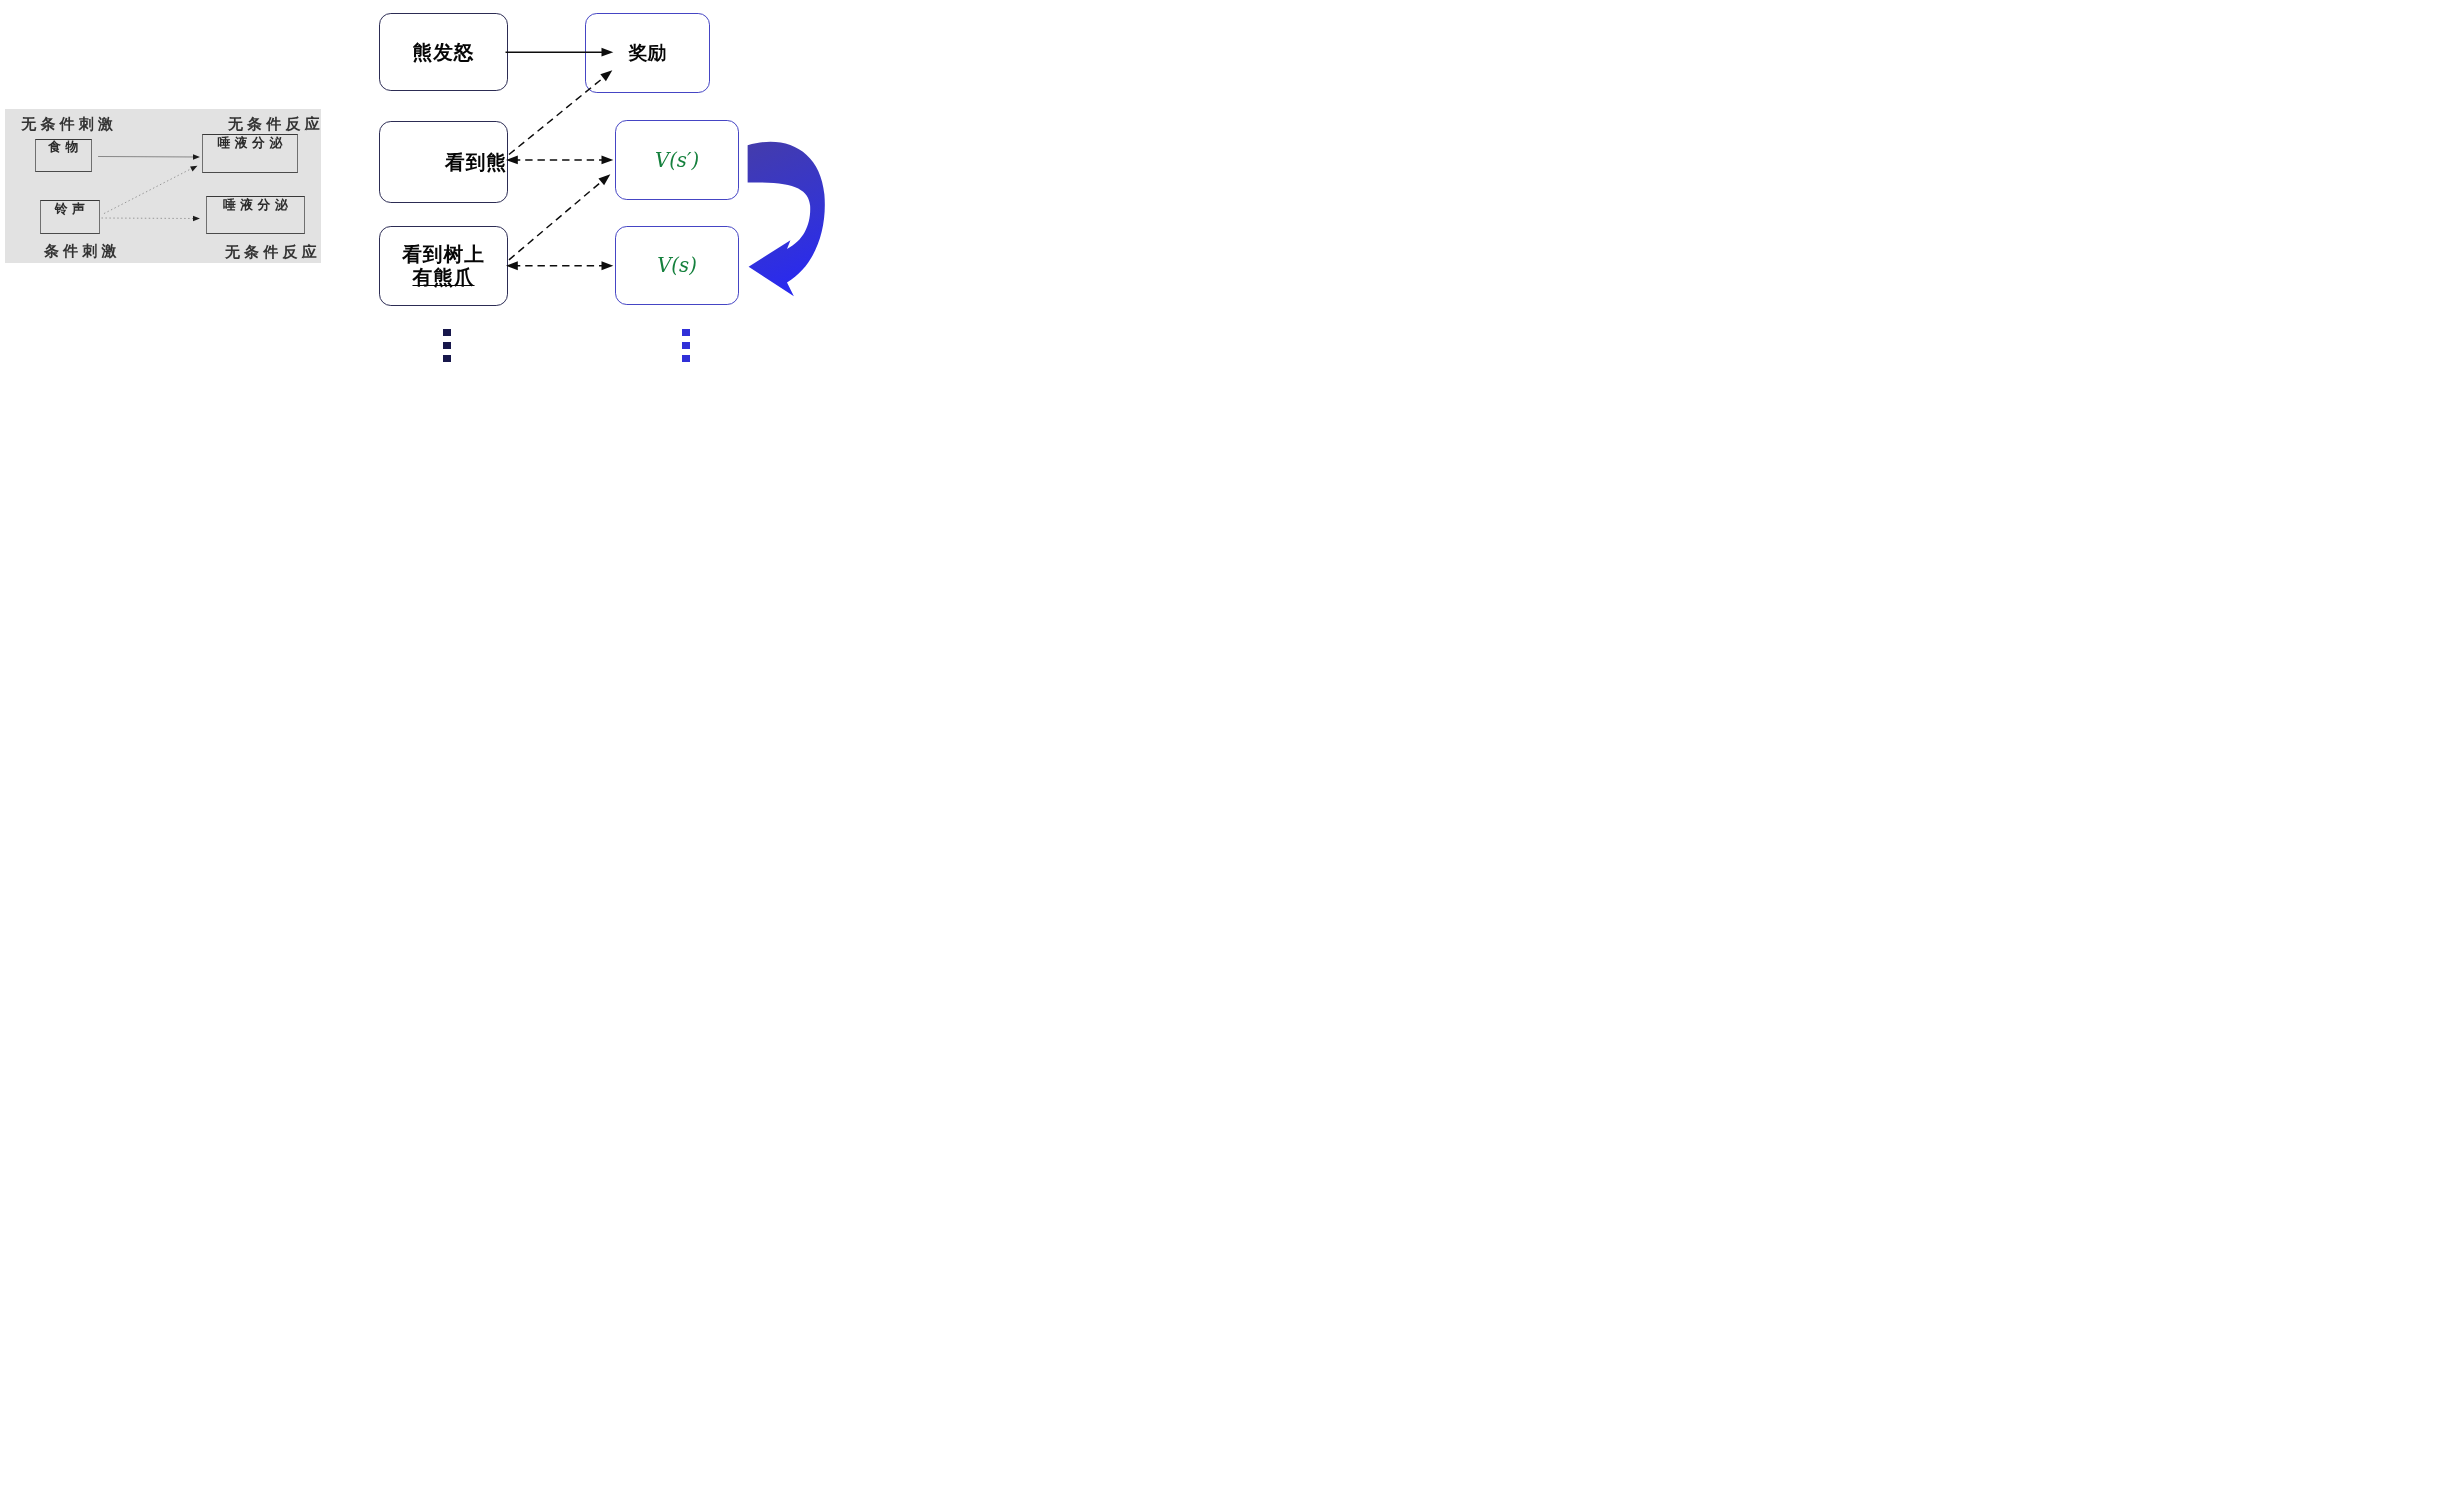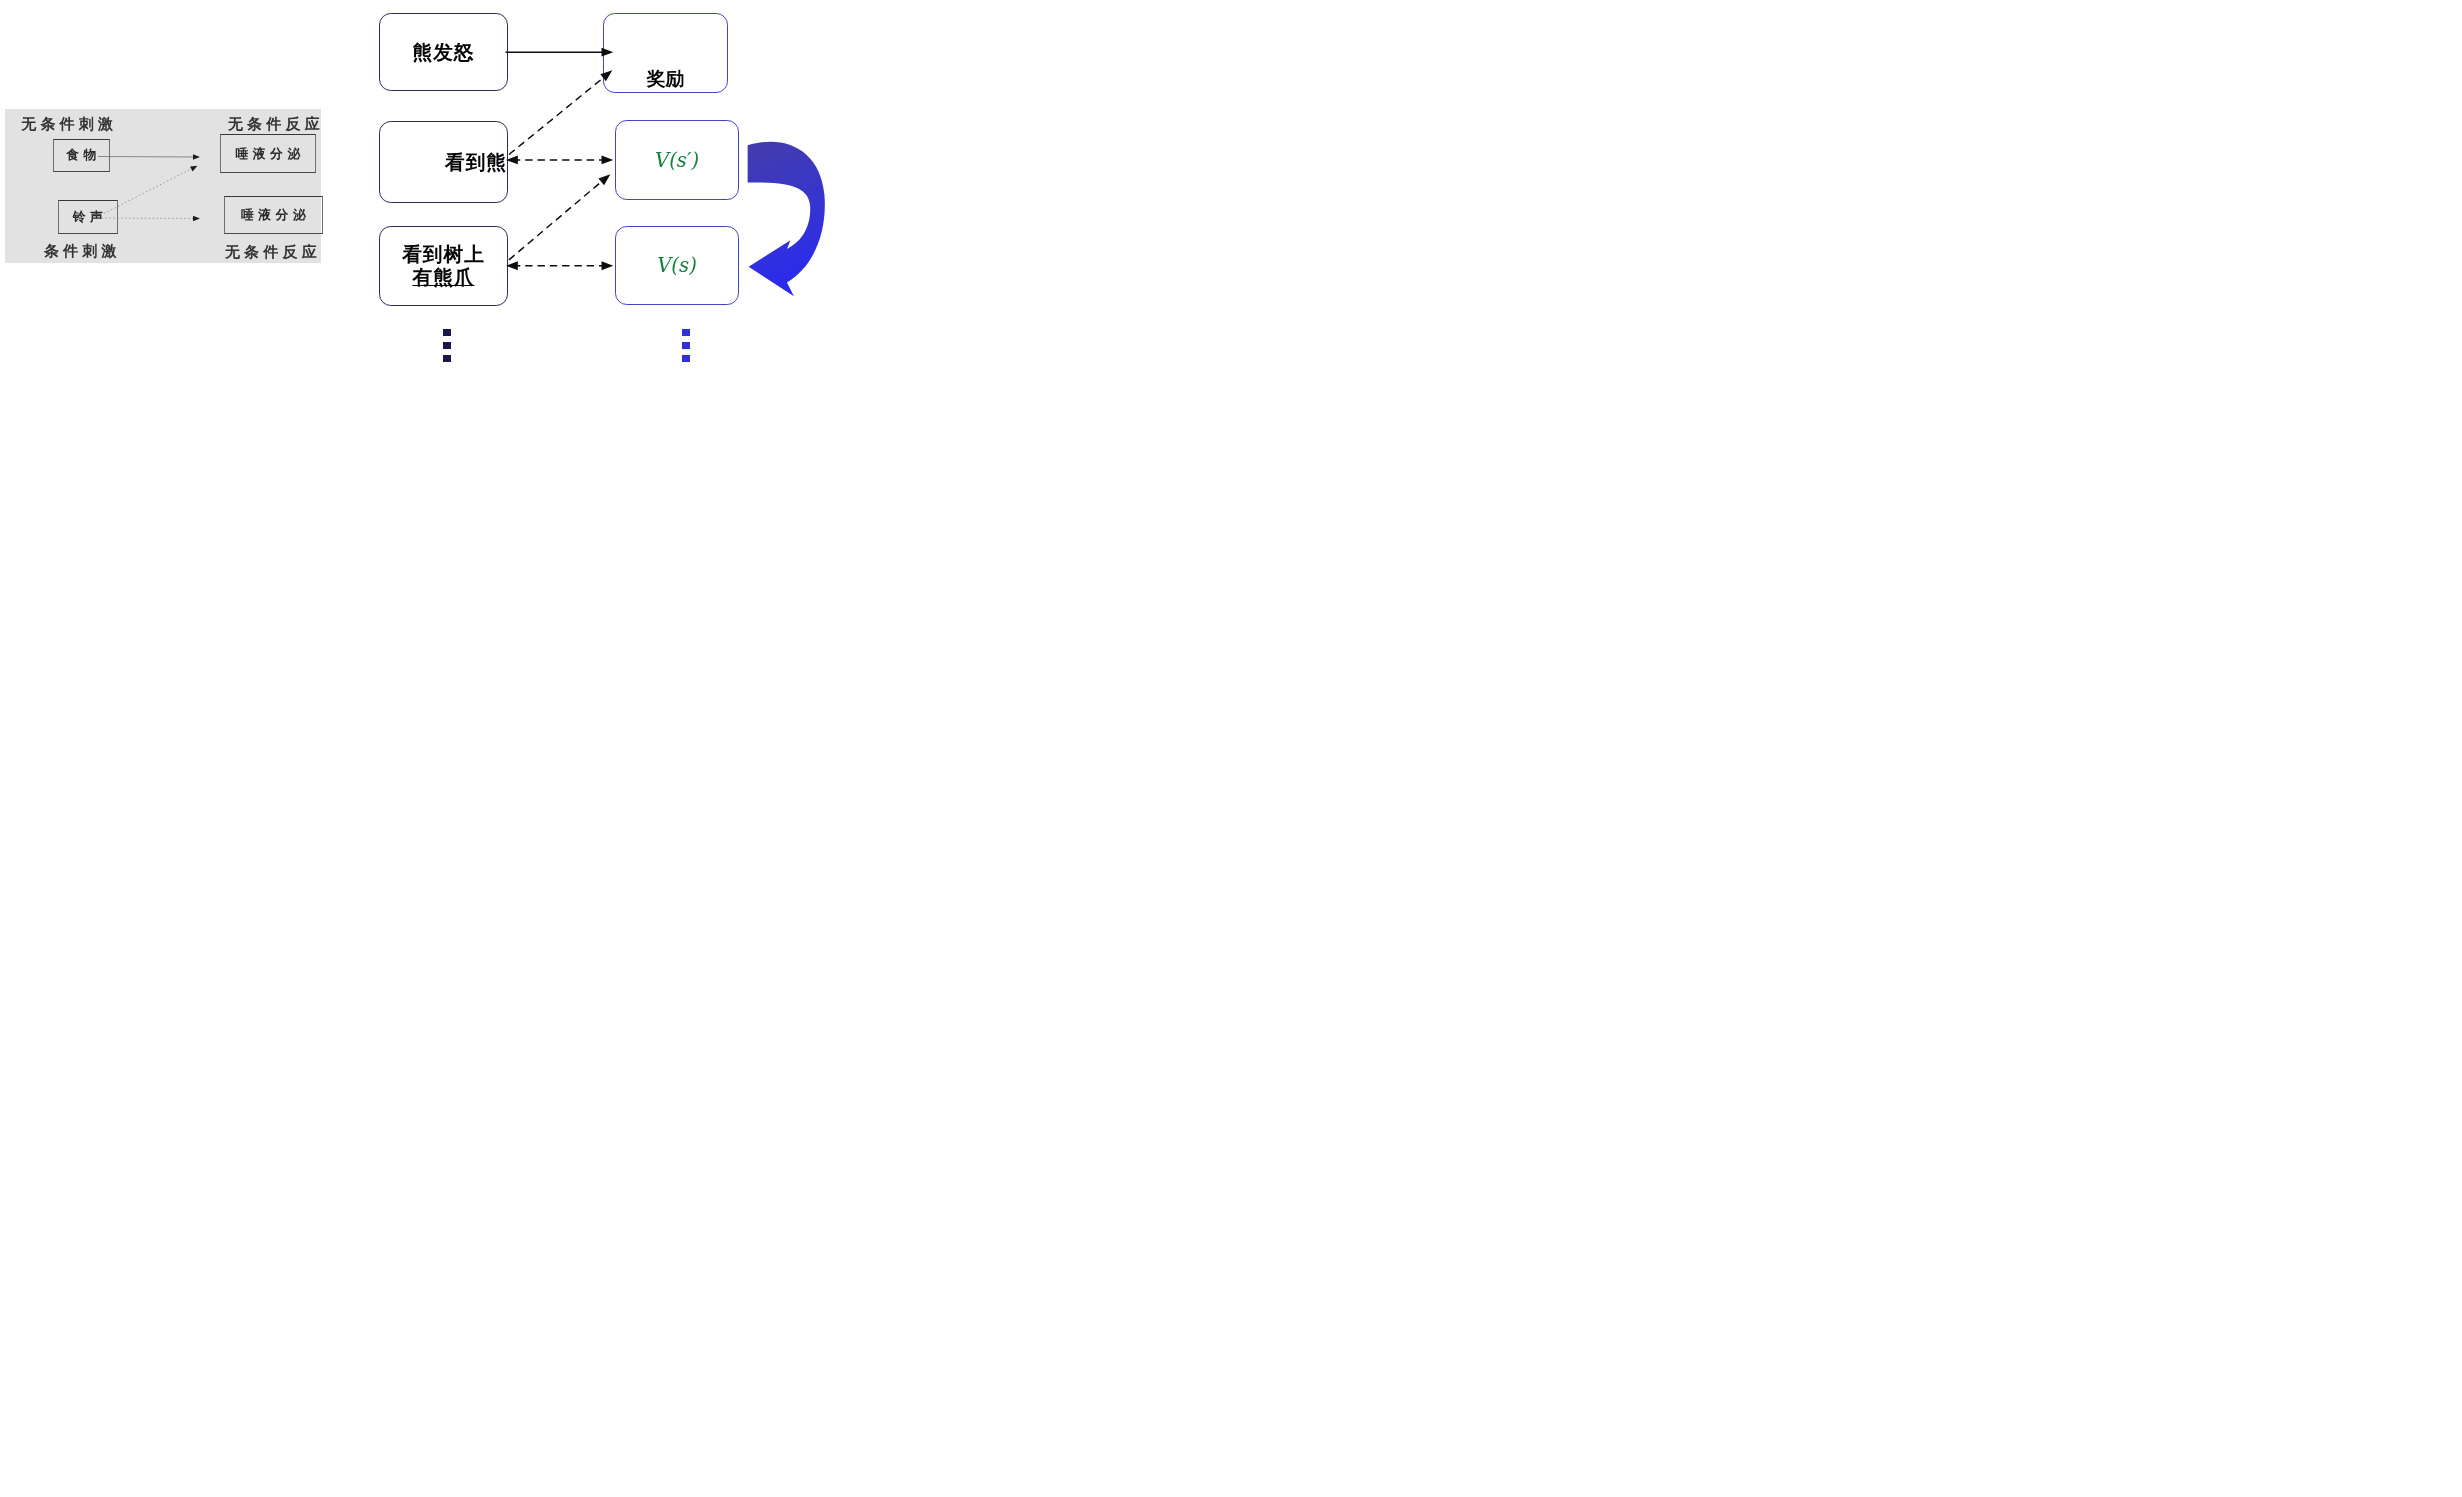--- a/index.html
+++ b/index.html
@@ -5,21 +5,21 @@
   html,body{margin:0;padding:0;background:#ffffff;}
   #canvas{position:relative;width:826px;height:374px;background:#ffffff;overflow:hidden;
           font-family:"Liberation Sans",sans-serif;}
 
   
   .gray-panel{position:absolute;left:4.9px;top:109px;width:316px;height:154px;background:#e2e2e2;}
   .panel-label{position:absolute;font-size:15px;font-weight:600;color:#333;letter-spacing:0.28em;
                white-space:nowrap;line-height:1;}
   .panel-box{position:absolute;border:1px solid #707070;border-top:1.5px solid #383838;
              border-bottom:1.5px solid #4a4a4a;background:transparent;display:flex;
-             justify-content:center;align-items:center;margin-left:18px;}
+             justify-content:center;align-items:flex-start;}
   .panel-box .t{font-size:12.8px;font-weight:600;color:#2b2b2b;letter-spacing:0.35em;
                 margin-top:0.5px;white-space:nowrap;line-height:1.1;text-indent:0.35em;}
 
   
   .rbox{position:absolute;background:#ffffff;border-radius:11.8px;display:flex;
         align-items:center;justify-content:center;text-align:center;}
   .rbox.stim{border:1.2px solid #2c2c54;}
   .rbox.val {border:1.2px solid #4545c4;}
   .cjk-big{font-size:19.7px;font-weight:600;color:#060606;line-height:1.15;letter-spacing:1px;}
   .reward-t{font-family:"Liberation Serif",serif;font-size:18.7px;font-weight:bold;color:#050505;}
@@ -54,21 +54,21 @@
       <span class="t">铃声</span>
     </div>
     <div class="panel-box" style="left:201px;top:87px;width:97px;height:36px;">
       <span class="t">唾液分泌</span>
     </div>
   </div>
 
   <div class="rbox stim" style="left:379px;top:13.3px;width:127px;height:76px;">
     <span class="cjk-big">熊发怒</span>
   </div>
-  <div class="rbox val" style="left:603px;top:13.3px;width:123px;height:78px;align-items:flex-end;">
+  <div class="rbox val" style="left:585px;top:13.3px;width:123px;height:78px;">
     <span class="reward-t">奖励</span>
   </div>
 
   <div class="rbox stim" style="left:379px;top:121px;width:127px;height:80px;justify-content:flex-end;">
     <span class="cjk-big">看到熊</span>
   </div>
   <div class="rbox val" style="left:615px;top:120px;width:122px;height:78px;">
     <span class="vfunc">V(s′)</span>
   </div>
 

